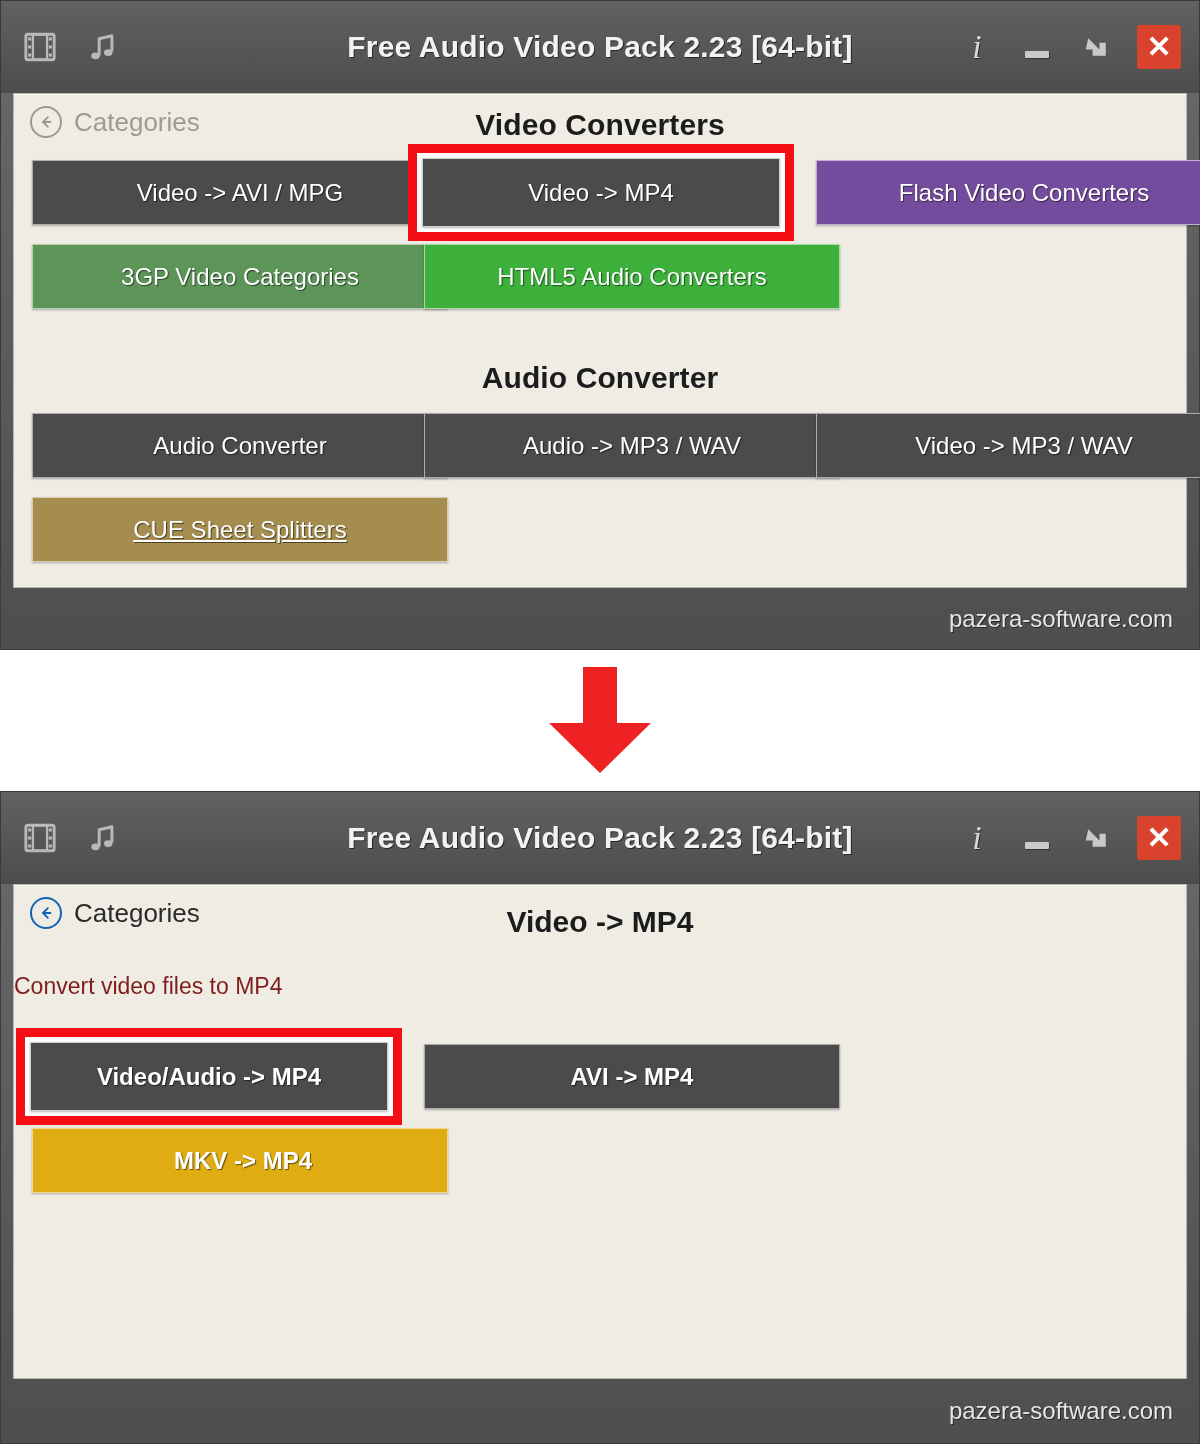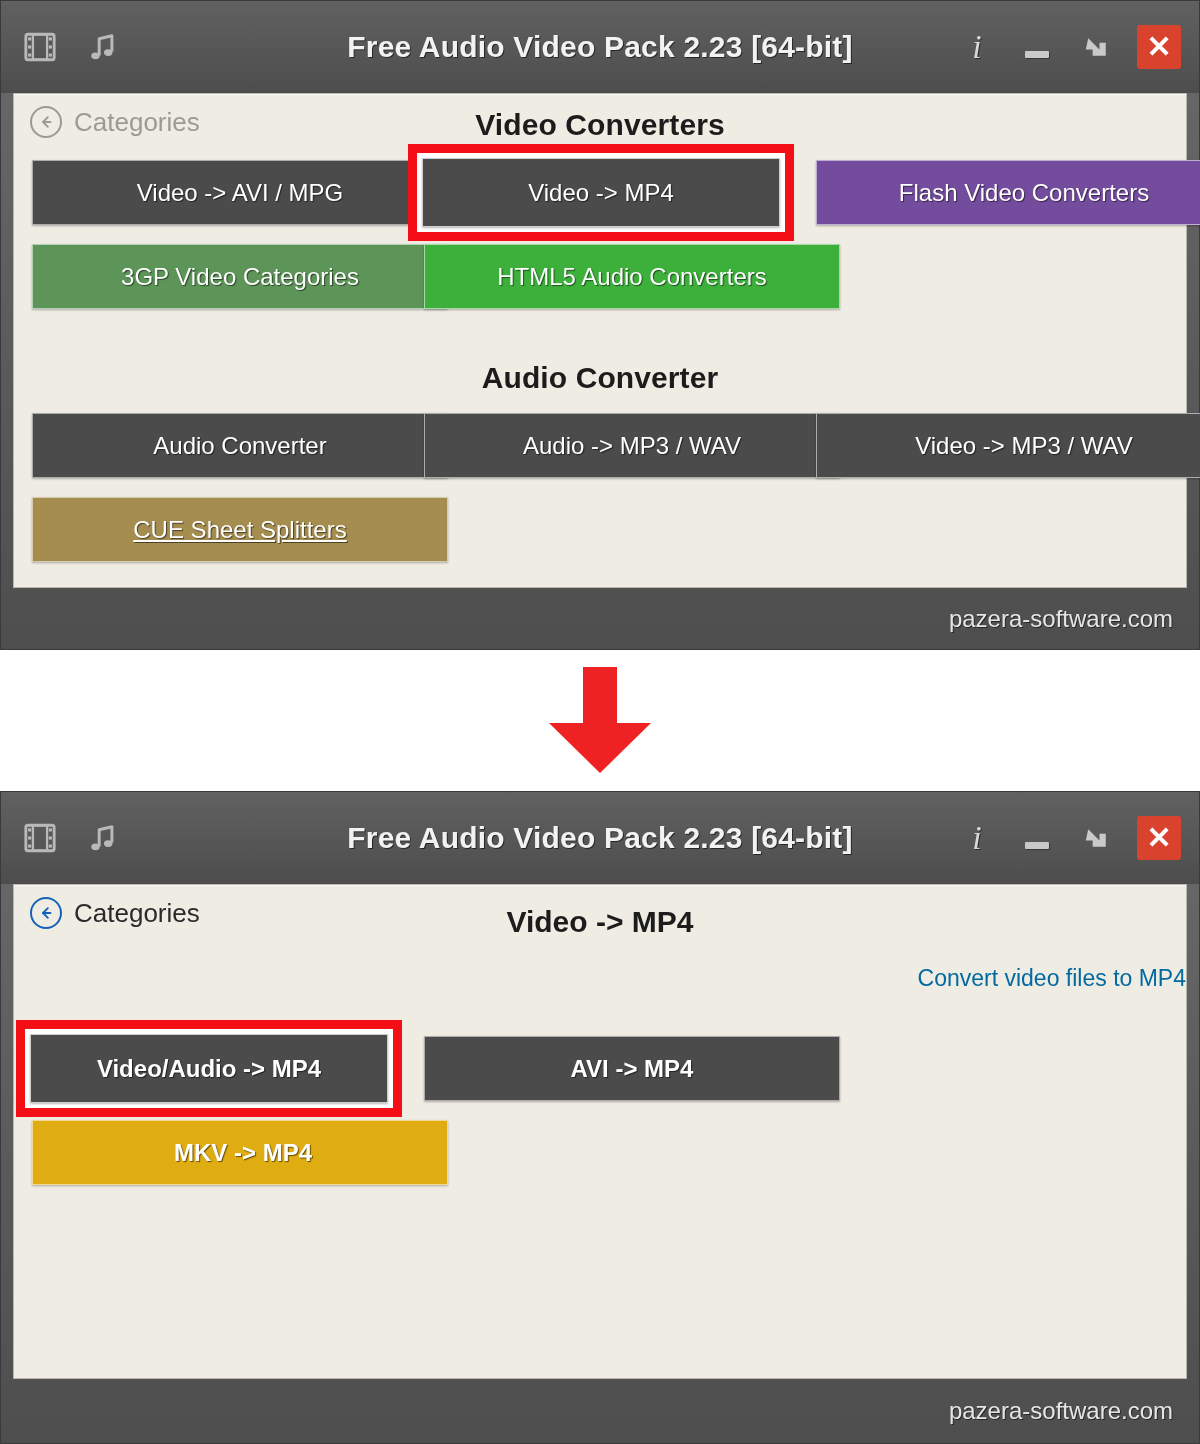--- a/index.html
+++ b/index.html
@@ -160,24 +160,24 @@
   .section-title.second { margin-top: 46px; }
 
   .page-title {
     text-align: center;
     font-size: 30px;
     font-weight: bold;
     color: #1c1c1c;
     margin-top: -24px;
   }
   .page-subtitle {
-    text-align: right;
+    text-align: left;
     font-size: 23px;
-    color: #0369a1;
-    margin-top: 26px;
+    color: #7f1d1d;
+    margin-top: 34px;
   }
 
   
   .grid {
     display: grid;
     grid-template-columns: repeat(3, 352px);
     justify-content: center;
     column-gap: 40px;
     row-gap: 13px;
   }

